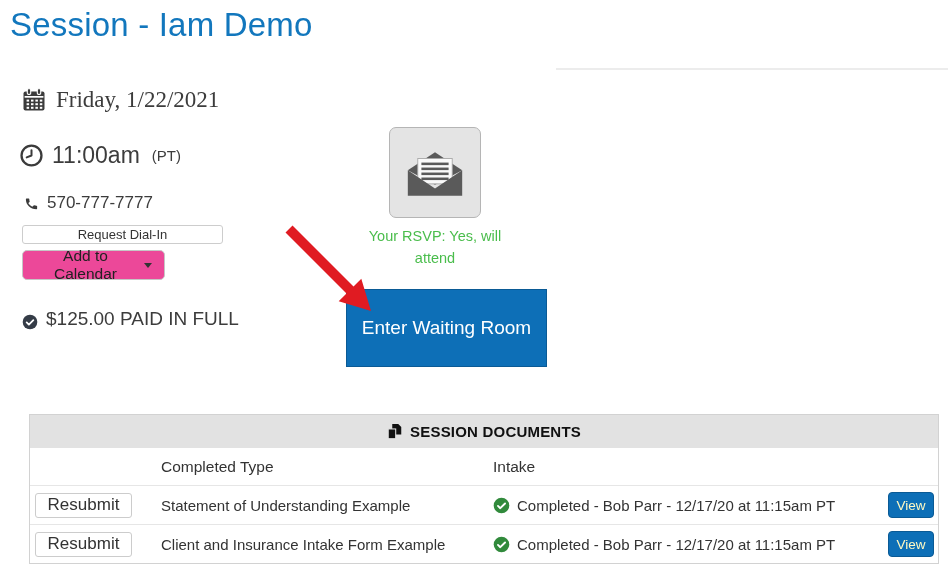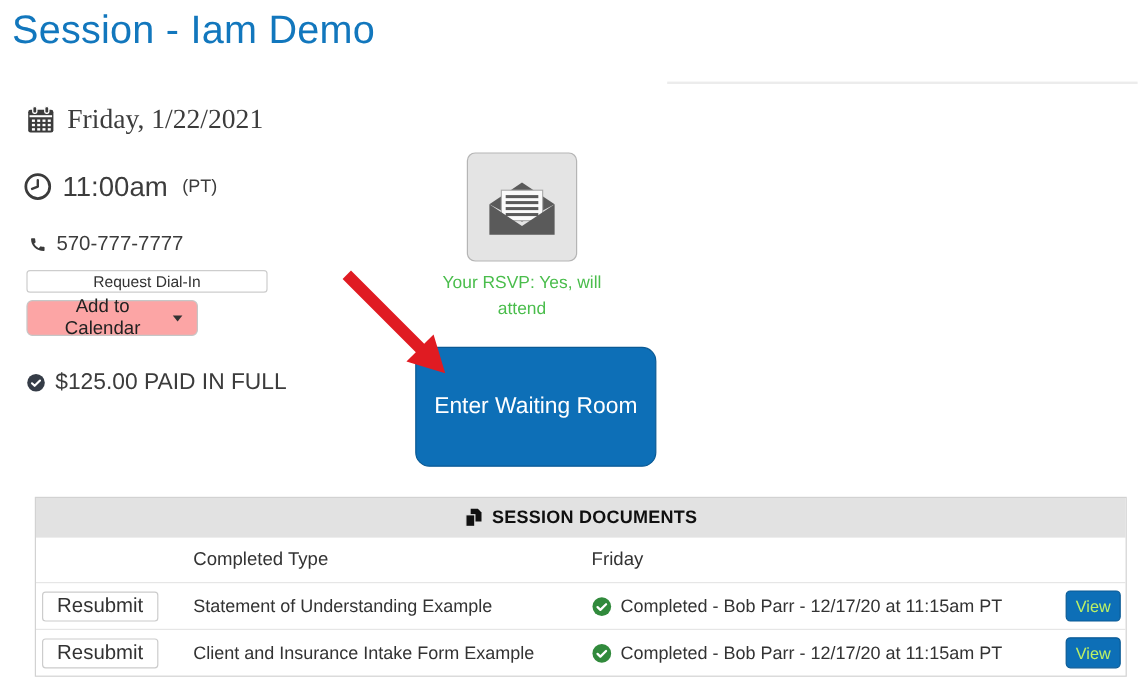--- a/index.html
+++ b/index.html
@@ -13,50 +13,50 @@
   }
   .top-divider {
     position:absolute; left:556px; top:68px; width:392px; height:2px;
     background:#ececec; border:none;
   }
   .info-row { position:absolute; display:flex; align-items:center; color:#3c3c3c; white-space:nowrap; }
   .date-row  { left:22px; top:87px;  gap:10px; font-size:23px;font-family:Liberation Serif, serif; }
   .time-row  { left:20px; top:142px; gap:9px;  font-size:23px;justify-content:flex-end; }
   .time-tz   { font-size:15px; margin-left:3px; }
   .phone-row { left:24px; top:193px; gap:8px;  font-size:17px;text-align:center; }
-  .paid-row  { left:22px; top:308px; gap:8px;  font-size:19px; }
+  .paid-row  { left:22px; top:308px; gap:8px;  font-size:19px;align-items:flex-end; }
 
   button { font-family:"Liberation Sans", sans-serif; cursor:pointer; box-sizing:border-box; }
   .btn-dialin {
     position:absolute; left:22px; top:225px; width:201px; height:19px;
     background:#fff; border:1px solid #cdcdcd; border-radius:3px;
     font-size:13px; color:#333; padding:0;
   }
   .btn-calendar {
     position:absolute; left:22px; top:250px; width:143px; height:30px;
-    background:#fca5a5; border:1px solid #c6c6c6; border-radius:5px;
+    background:#ec4899; border:1px solid #c6c6c6; border-radius:5px;
     font-size:15.5px; color:#222; display:flex; align-items:center; padding:0 12px;
   }
   .caret-down {
     width:0; height:0; margin-left:8px;
     border-left:4.5px solid transparent; border-right:4.5px solid transparent;
     border-top:5.5px solid #333;
   }
   .rsvp-box {
     position:absolute; left:389px; top:127px; width:92px; height:91px;
     background:#e4e4e4; border:1px solid #b5b5b5; border-radius:7px;
     display:flex; align-items:center; justify-content:center; padding:0;
   }
   .rsvp-text {
     position:absolute; left:362px; top:226px; width:146px; text-align:center;
     font-size:14.5px; line-height:1.5; color:#4abd4c;
   }
   .btn-waiting {
-    position:absolute; left:346px; top:289px; width:201px; height:100px;
-    background:#0d6fb7; border:1px solid #0a5a95; border-radius:12px;
+    position:absolute; left:346px; top:289px; width:201px; height:78px;
+    background:#0d6fb7; border:1px solid #0a5a95; border-radius:0;
     color:#fff; font-size:19px;
   }
   .arrow-svg { position:absolute; left:281px; top:219px; pointer-events:none; }
 
   .doc-table {
     position:absolute; left:29px; top:414px; width:910px;
     border:1px solid #d2d2d2; box-sizing:border-box; background:#fff;
   }
   .table-title {
     height:33px; background:#e2e2e2; display:flex; align-items:center;
@@ -69,21 +69,21 @@
   .thead { height:37px; font-size:15.5px; color:#333; }
   .trow  { height:38px; border-top:1px solid #e6e6e6; font-size:15px; color:#333; }
   .btn-resubmit {
     margin-left:5px; width:97px; height:25px; background:#fff;
     border:1px solid #ccc; border-radius:3px; font-size:17px; color:#333;
   }
   .status-cell { display:flex; align-items:center; gap:7px; }
   .btn-view {
     justify-self:end; margin-right:4px; width:46px; height:26px;
     background:#0d6fb7; border:1px solid #0a5a95; border-radius:4px;
-    color:#bef264; font-size:13.5px; padding:0;
+    color:#fef9c3; font-size:13.5px; padding:0;
   }
   .ic { flex:0 0 auto; display:block; }
 </style>
 </head>
 <body>
 
 <div class="page">
 
   <h1 class="page-title">Session - Iam Demo</h1>
 
@@ -169,21 +169,21 @@
       <svg class="ic" width="15" height="17" viewBox="0 0 20 22">
         <path d="M7 1 h8 l4 4 v10 h-12 z" fill="#111"></path>
         <rect x="1.6" y="7.6" width="10" height="13" fill="#111" stroke="#e2e2e2" stroke-width="1.4"></rect>
       </svg>
       <span>SESSION DOCUMENTS</span>
     </div>
 
     <div class="thead">
       <span></span>
       <span>Completed Type</span>
-      <span>Friday</span>
+      <span>Intake</span>
       <span></span>
     </div>
 
     <div class="trow">
       <span><button class="btn-resubmit">Resubmit</button></span>
       <span>Statement of Understanding Example</span>
       <span class="status-cell">
         <svg class="ic" width="17" height="17" viewBox="0 0 24 24">
           <circle cx="12" cy="12" r="11" fill="#318a3c"></circle>
           <path d="M7 12.6 L10.3 15.8 L17 9.2" fill="none" stroke="#fff" stroke-width="2.7" stroke-linecap="round" stroke-linejoin="round"></path>

